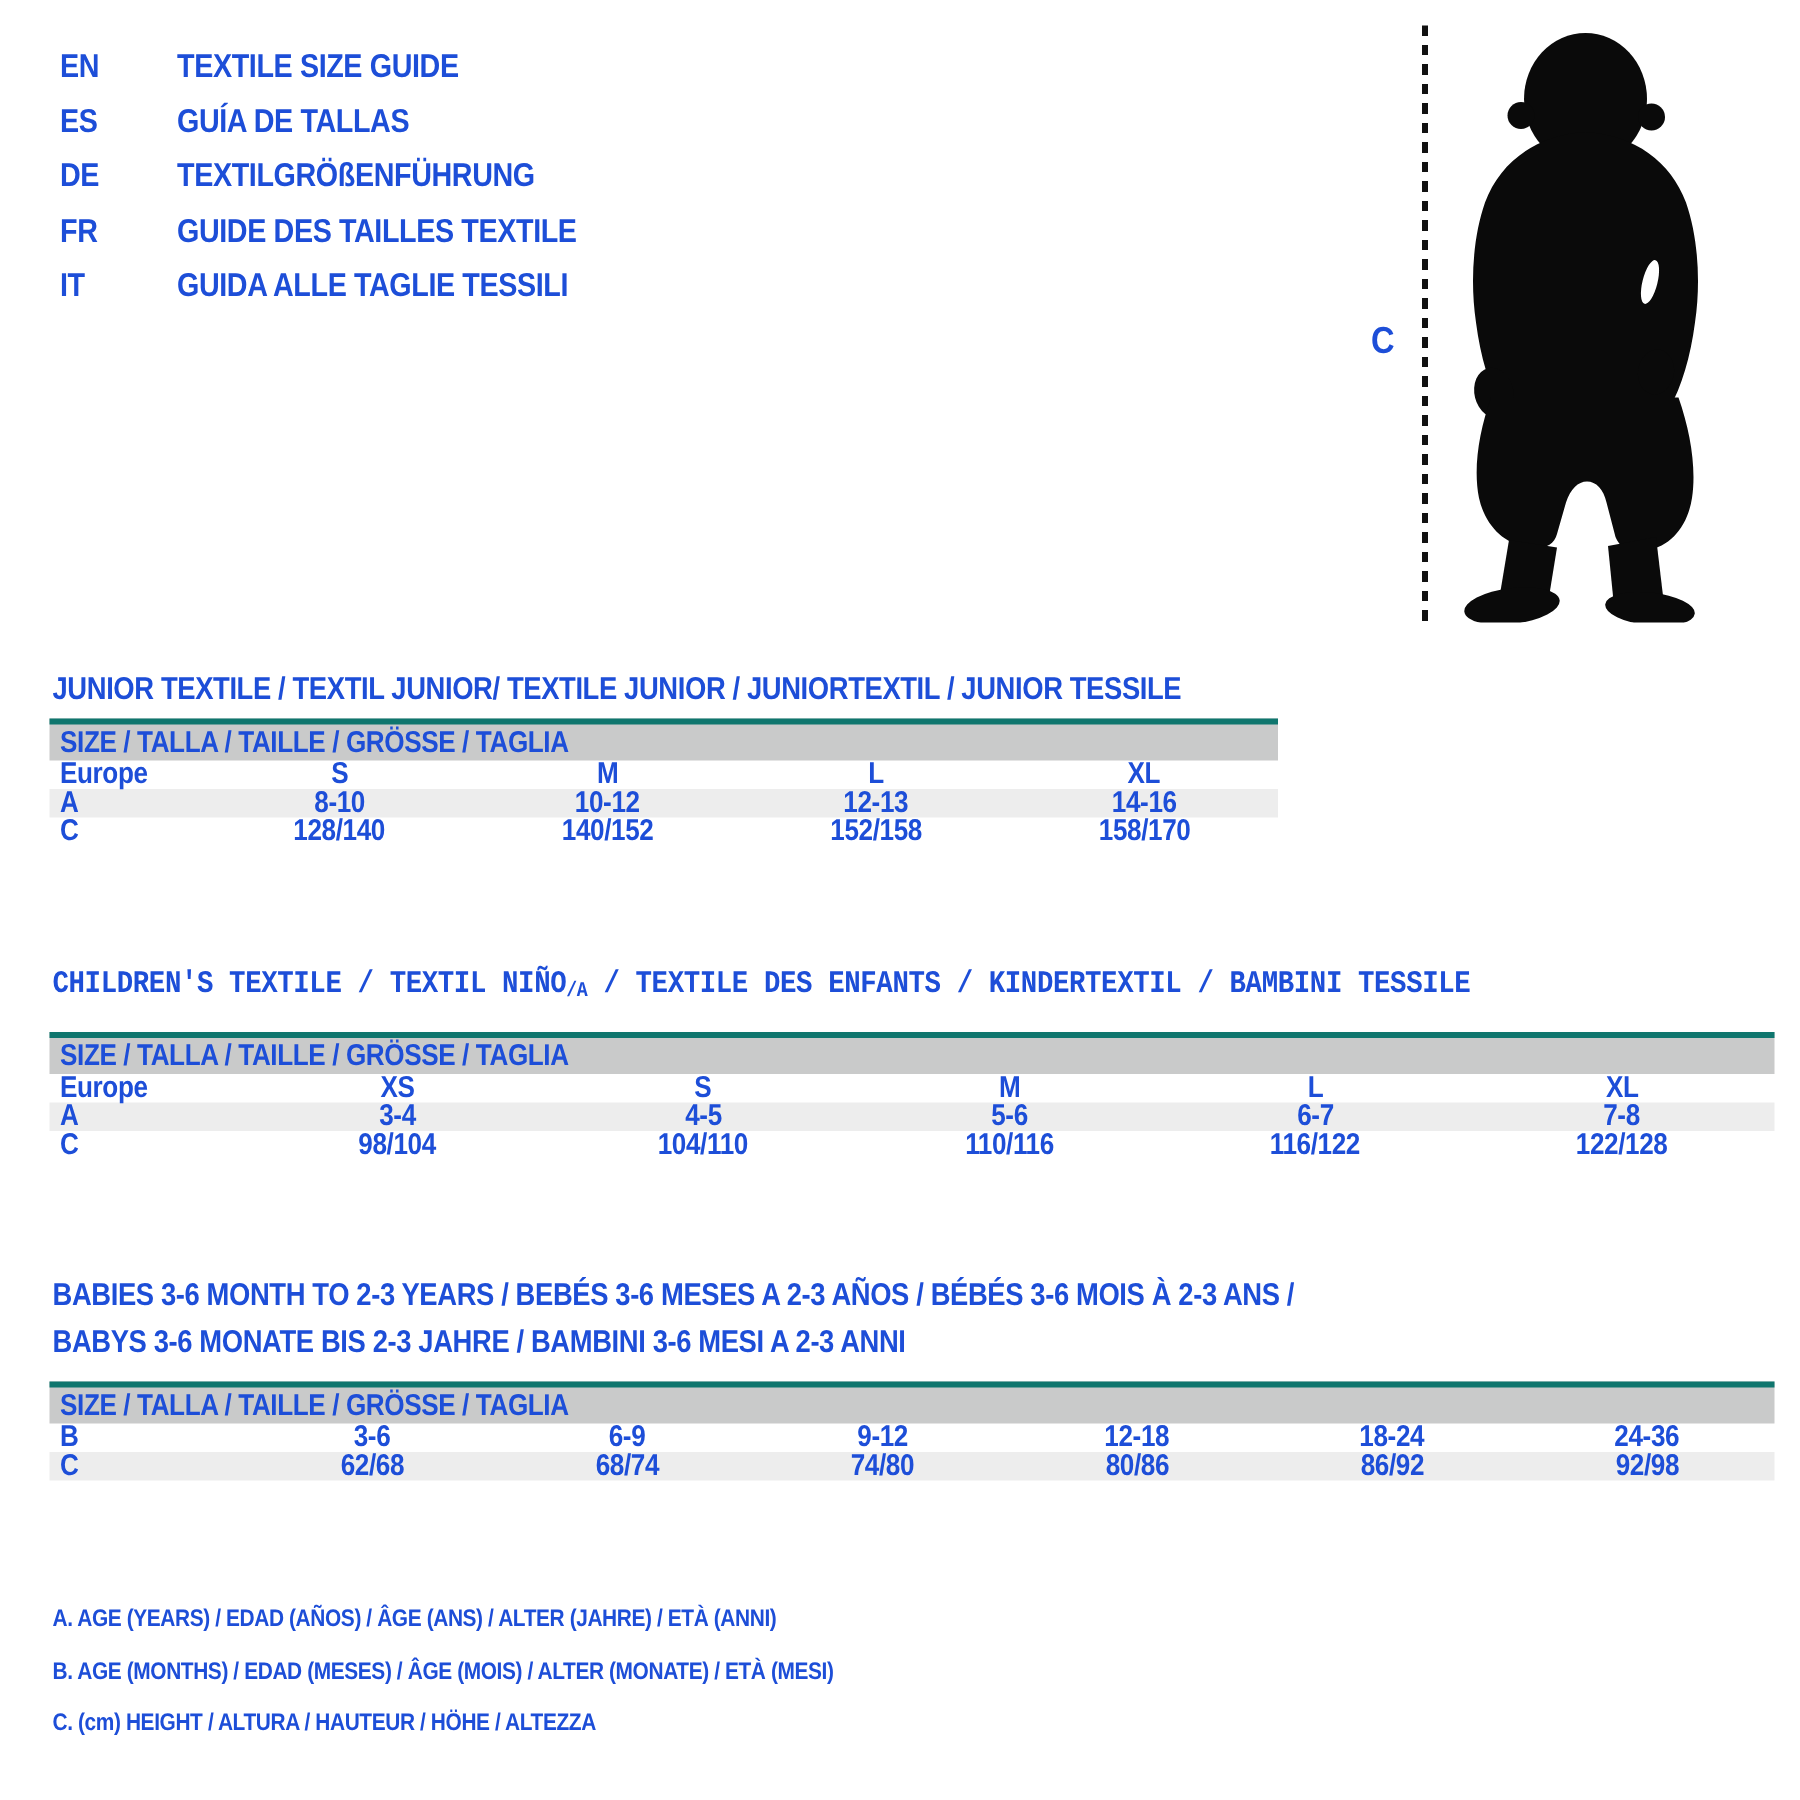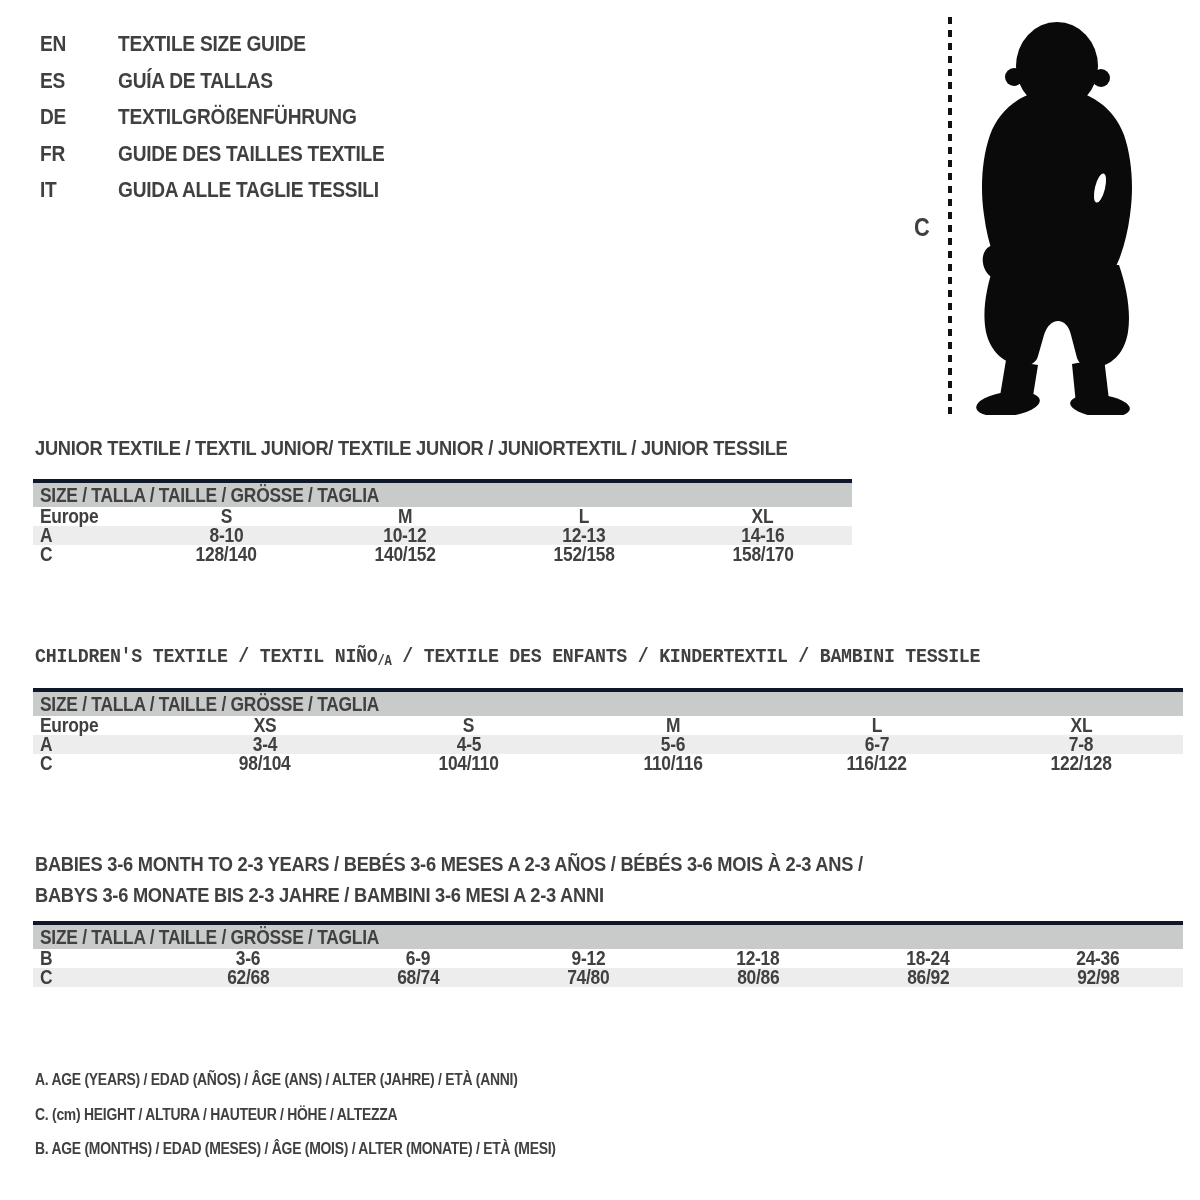--- a/index.html
+++ b/index.html
@@ -1,19 +1,19 @@
 <!DOCTYPE html>
 <html><head>
 <meta charset="utf-8">
 <style>
   * { margin:0; padding:0; box-sizing:border-box; }
   html,body { width:1200px; height:1200px; background:#ffffff; overflow:hidden; }
   .page {
     position:relative; width:1200px; height:1200px; background:#ffffff;
-    font-family:"Liberation Sans", sans-serif; color:#404040; font-weight:700;padding-left:24px;
+    font-family:"Liberation Sans", sans-serif; color:#1d4ed8; font-weight:700;padding-left:24px;
   }
   .cond { transform:scaleX(0.87); transform-origin:left center; display:inline-block; letter-spacing:-0.3px; white-space:nowrap; }
 
   
   .lang-block { position:absolute; left:40px; top:26px; }
   .lang-row { display:flex; height:36.5px; align-items:center; font-size:22px; }
   .lang-code { width:78px; }
   .lang-label { }
 
   
@@ -21,21 +21,21 @@
     position:absolute; left:948px; top:17px; width:4px; height:398px;
     background:repeating-linear-gradient(to bottom, #111 0 7px, transparent 7px 13px);
   }
   .measure-label { position:absolute; left:914px; top:213px; font-size:25px; }
   .silhouette { position:absolute; left:972px; top:20px; }
 
   
   .sec-title { position:absolute; left:35px; font-size:21px; }
   .size-table { position:absolute; left:33px; }
   .thead {
-    border-top:4px solid #0f172a; background:#c9caca; height:28px;
+    border-top:4px solid #0f766e; background:#c9caca; height:28px;
     display:flex; align-items:center; padding-left:7px; font-size:20px;
   }
   .trow { height:19px; display:flex; align-items:center; font-size:20px; }
   .trow.alt { background:#ededed; }
   .tlabel { width:var(--labelw); padding-left:7px; text-align:left; }
   .tcell { flex:1; text-align:center; }
   .tcell .cond { transform-origin:center center; }
   #table-junior { --labelw:104px; width:819px; }
   #table-children, #table-babies { --labelw:130px; width:1150px; }
   .subscript { font-size:14px; vertical-align:-3px; letter-spacing:-0.3px; }
@@ -92,21 +92,21 @@
       <path d="M34,340 L66,345 L60,382 L28,376 Z"></path>
       <path d="M100,344 L132,338 L137,380 L104,384 Z"></path>
 
       <ellipse cx="36" cy="384" rx="32" ry="12" transform="rotate(-7 36 384)"></ellipse>
       <ellipse cx="128" cy="386" rx="30" ry="11" transform="rotate(6 128 386)"></ellipse>
     </g>
 
     <ellipse cx="128" cy="168" rx="5" ry="15" fill="#ffffff" transform="rotate(14 128 168)"></ellipse>
   </svg>
 
-  <div class="sec-title" style="top:436px;">
+  <div class="sec-title" style="top:448px;">
     <span class="cond">JUNIOR TEXTILE / TEXTIL JUNIOR/ TEXTILE JUNIOR / JUNIORTEXTIL / JUNIOR TESSILE</span>
   </div>
   <div id="table-junior" class="size-table" style="top:479px;">
     <div class="thead">
       <span class="cond">SIZE / TALLA / TAILLE / GRÖSSE / TAGLIA</span>
     </div>
   <div class="trow">
         <span class="tlabel"><span class="cond">Europe</span></span>
         <span class="tcell"><span class="cond">S</span></span>
         <span class="tcell"><span class="cond">M</span></span>
@@ -190,20 +190,20 @@
         <span class="tcell"><span class="cond">86/92</span></span>
         <span class="tcell"><span class="cond">92/98</span></span>
       </div>
     </div>
 
   <div class="legend">
       <div class="legend-line">
         <span class="cond">A. AGE (YEARS) / EDAD (AÑOS) / ÂGE (ANS) / ALTER (JAHRE) / ETÀ (ANNI)</span>
       </div>
       <div class="legend-line">
+        <span class="cond">B. AGE (MONTHS) / EDAD (MESES) / ÂGE (MOIS) / ALTER (MONATE) / ETÀ (MESI)</span>
+      </div>
+      <div class="legend-line">
         <span class="cond">C. (cm) HEIGHT / ALTURA / HAUTEUR / HÖHE / ALTEZZA</span>
       </div>
-      <div class="legend-line">
-        <span class="cond">B. AGE (MONTHS) / EDAD (MESES) / ÂGE (MOIS) / ALTER (MONATE) / ETÀ (MESI)</span>
-      </div>
     </div>
 
 </div>
 
 </body></html>

